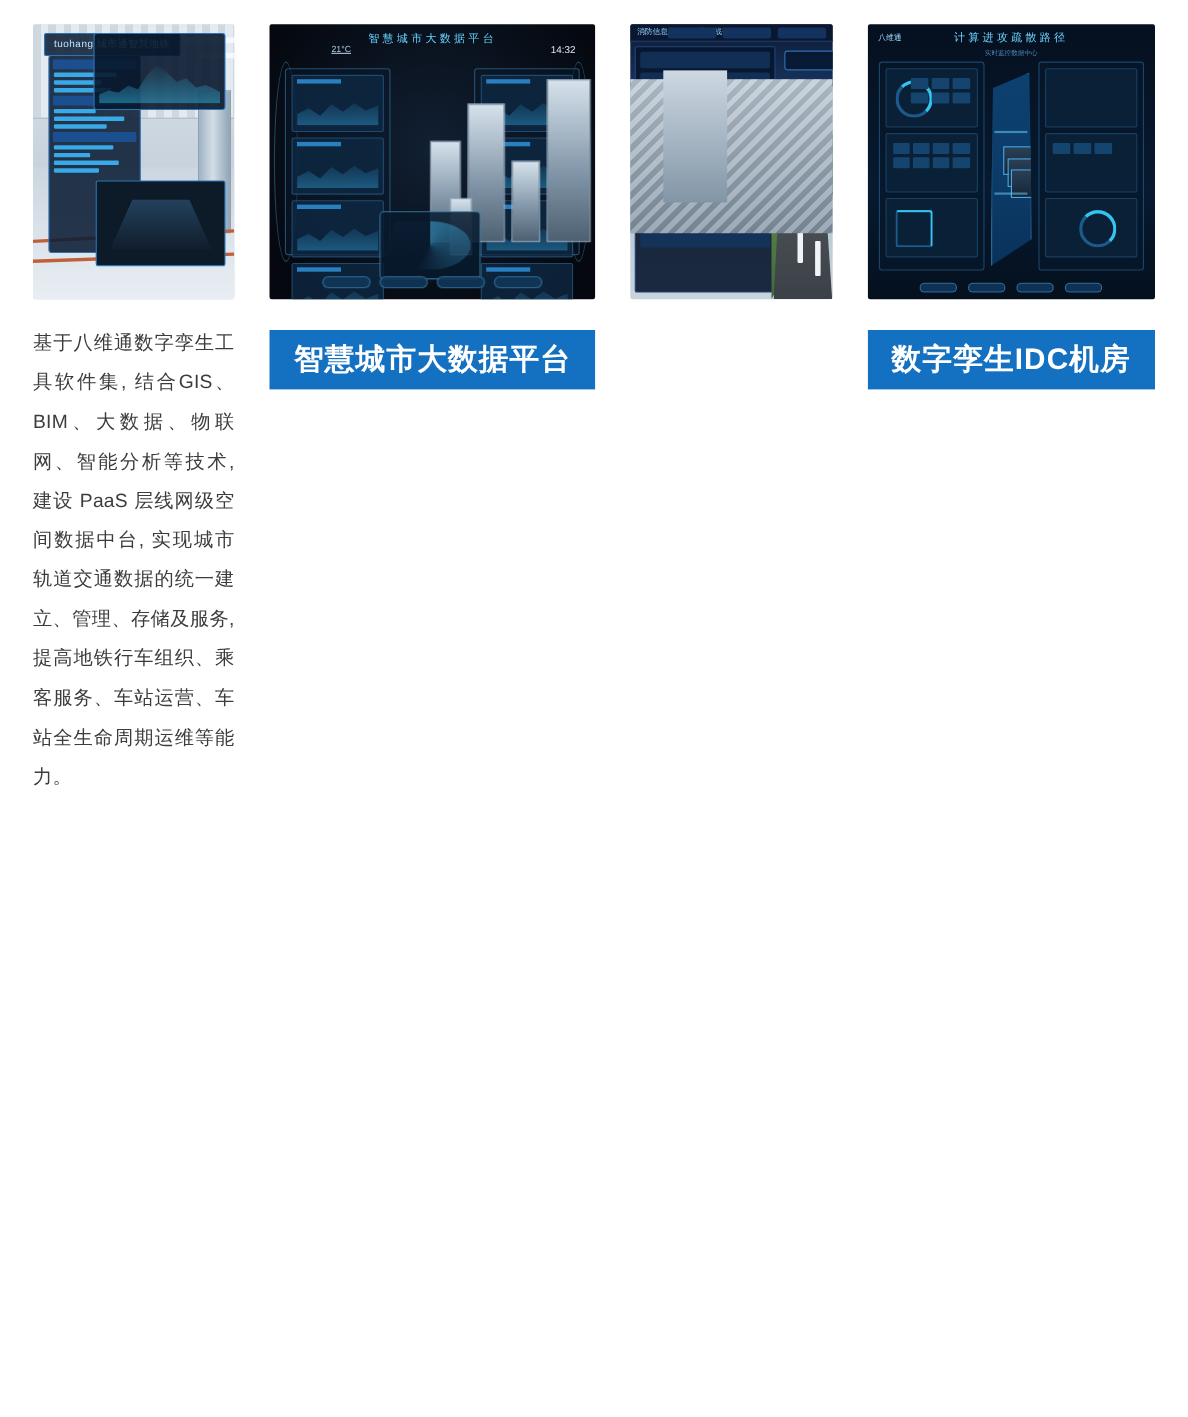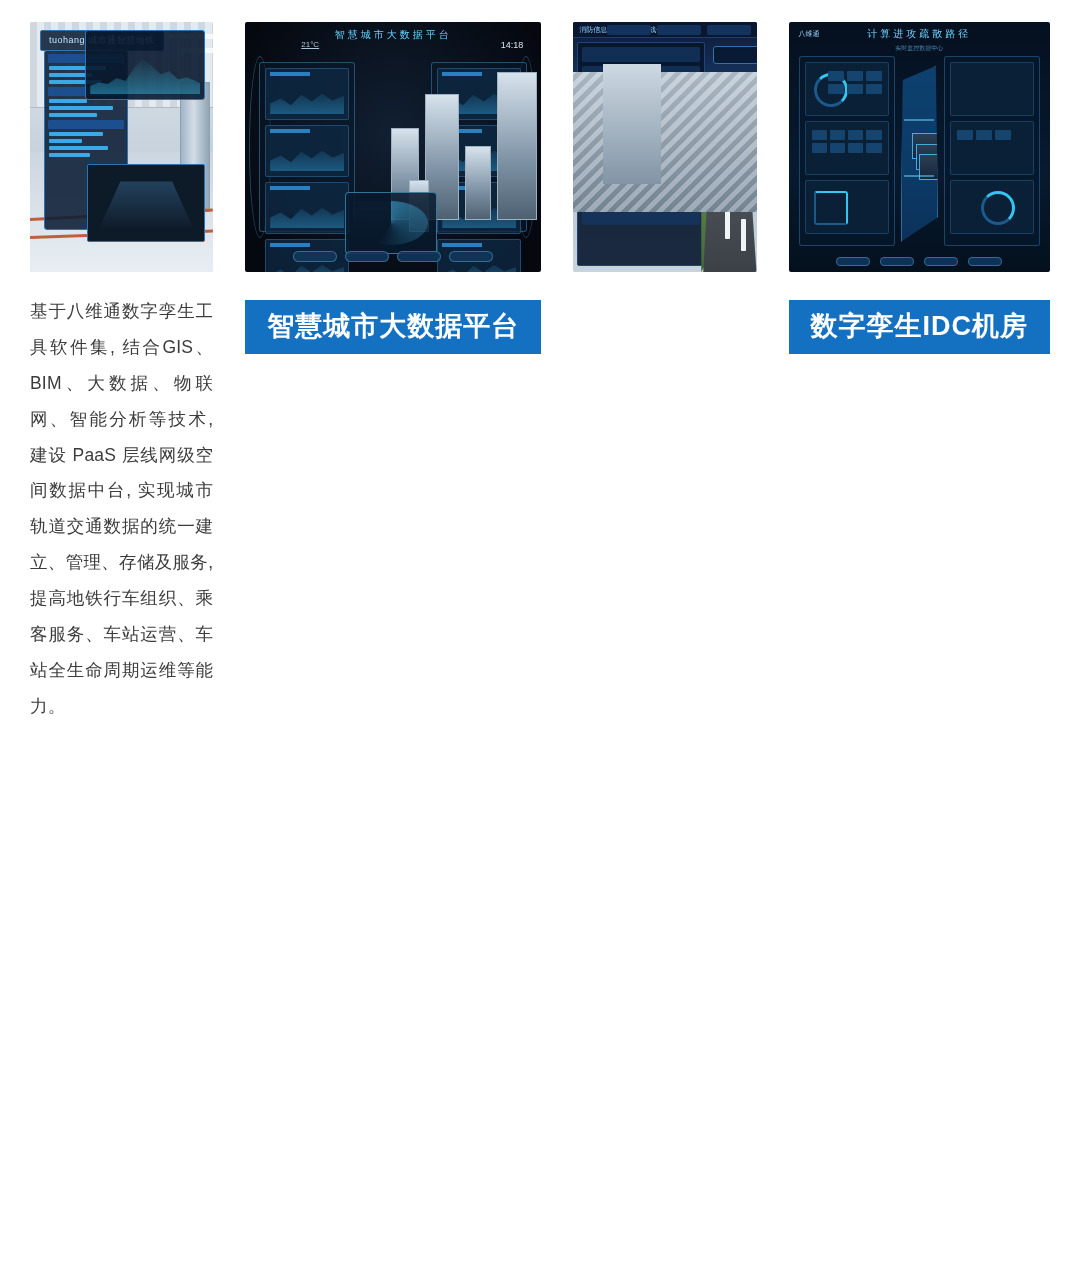--- a/index.html
+++ b/index.html
@@ -341,21 +341,21 @@
         <div class="cctv"></div>
         <div class="panel" style="left:392px;bottom:8px;width:60px;height:16px;"></div>
       </div>
 
       <div class="body-text">基于八维通数字孪生工具软件集, 结合GIS、BIM、大数据、物联网、智能分析等技术, 建设 PaaS 层线网级空间数据中台, 实现城市轨道交通数据的统一建立、管理、存储及服务, 提高地铁行车组织、乘客服务、车站运营、车站全生命周期运维等能力。</div>
     </div>
 
     <div class="card">
       <div class="thumb t2">
         <div class="hdr">智慧城市大数据平台</div>
-        <div class="clock">14:18</div>
+        <div class="clock">14:32</div>
         <div class="temp">21°C</div>
 
         <div class="arc l"></div>
         <div class="arc r"></div>
 
         <div class="side left">
           <div class="widget">
               <div class="wt"></div>
               <div class="ln"></div>
             </div>

